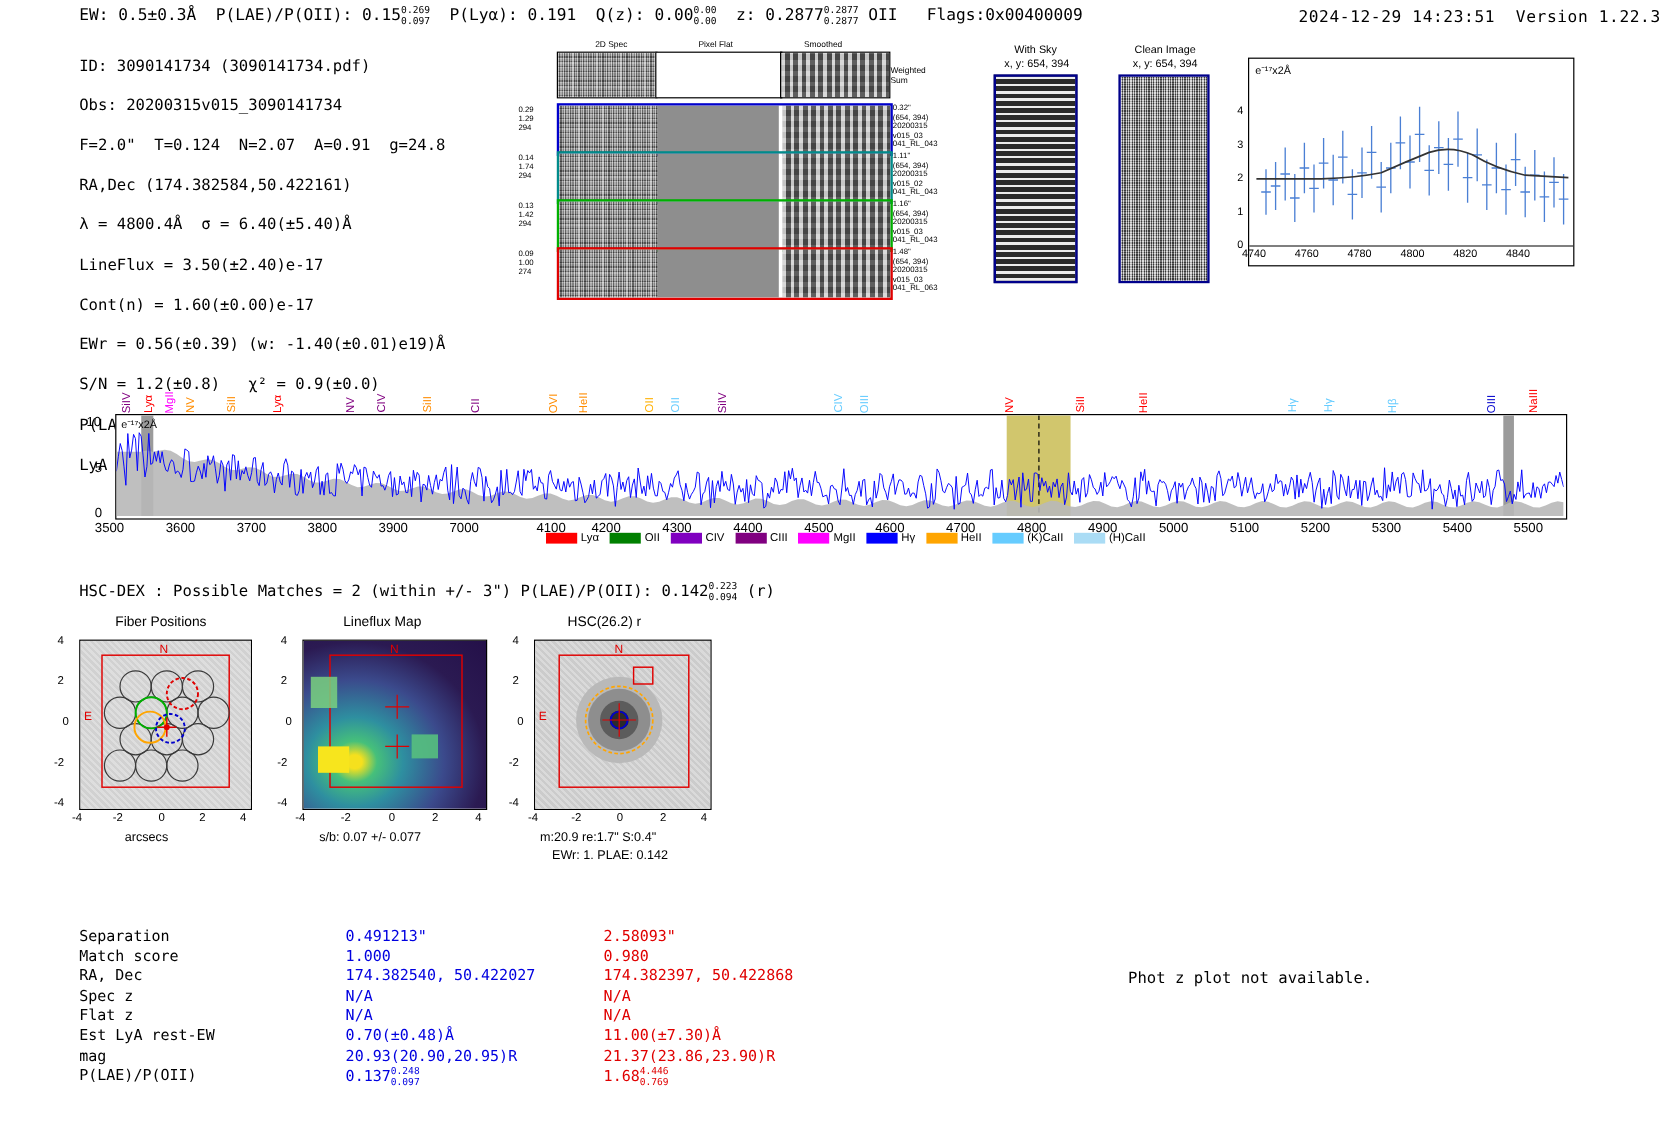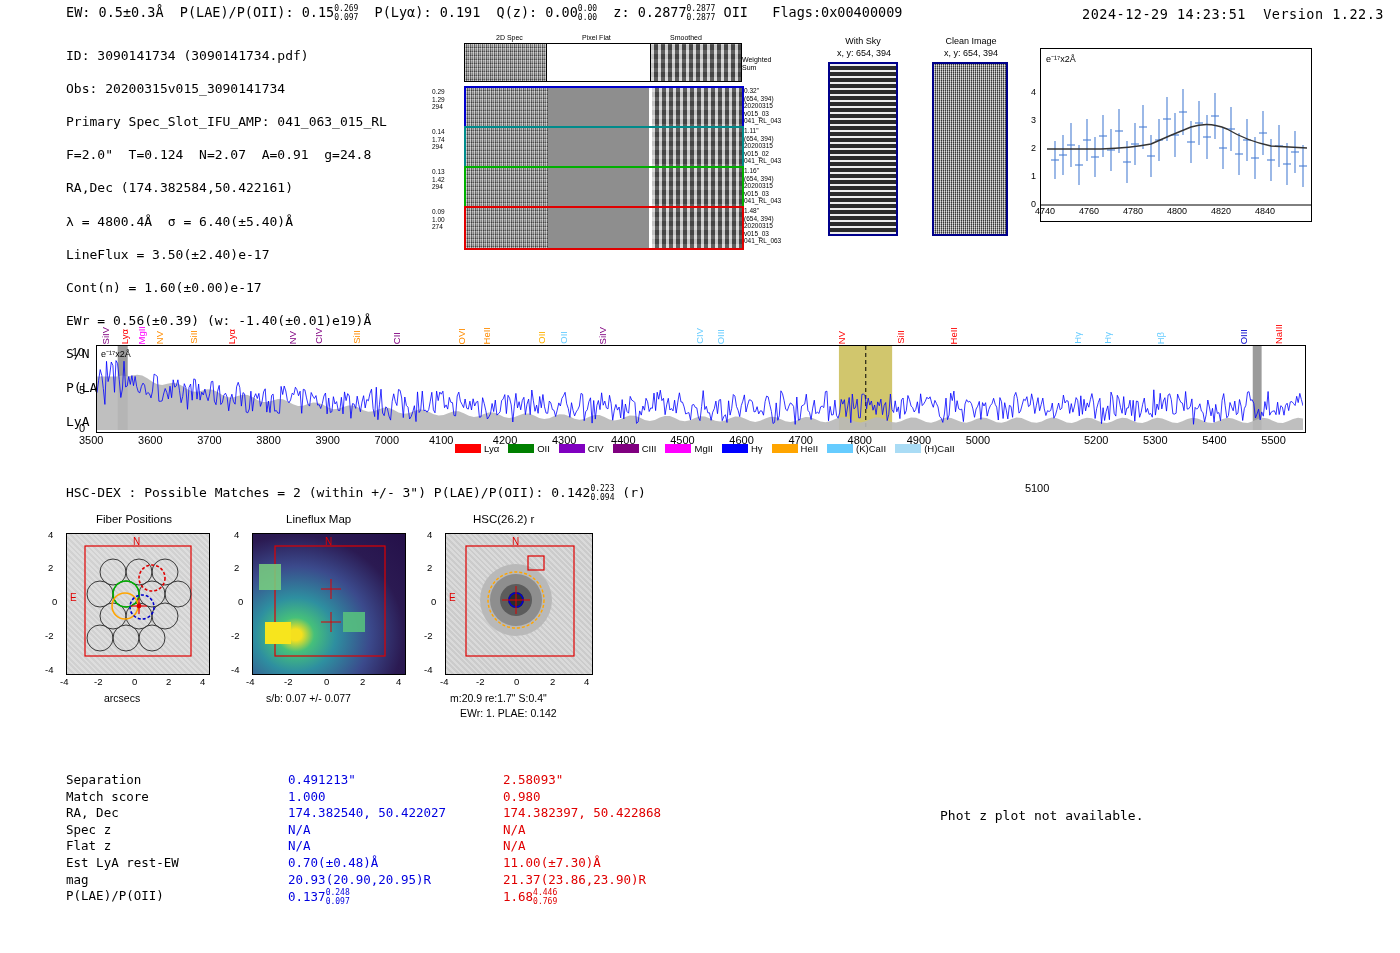--- a/index.html
+++ b/index.html
@@ -93,21 +93,20 @@
 <div class="abs mono" id="topline">
   <span>EW: 0.5±0.3Å</span>&nbsp;&nbsp;<span>P(LAE)/P(OII): 0.15</span><span class="stack"><span>0.269</span><span>0.097</span></span>&nbsp;&nbsp;<span>P(Lyα): 0.191</span>&nbsp;&nbsp;<span>Q(z): 0.00</span><span class="stack"><span>0.00</span><span>0.00</span></span>&nbsp;&nbsp;<span>z: 0.2877</span><span class="stack"><span>0.2877</span><span>0.2877</span></span>&nbsp;<span>OII</span>&nbsp;&nbsp;&nbsp;<span>Flags:0x00400009</span>
 </div>
 <div class="abs mono" id="datever">
   <span>2024-12-29 14:23:51</span>&nbsp;&nbsp;<span>Version 1.22.3</span>
 </div>
 
 <div class="abs mono" id="info">
 <div>ID: 3090141734 (3090141734.pdf)</div>
 <div>Obs: 20200315v015_3090141734</div>
-<div>Primary Spec_Slot_IFU_AMP: 041_063_015_RL</div>
 <div>F=2.0"  T=0.124  N=2.07  A=0.91  g=24.8</div>
 <div>RA,Dec (174.382584,50.422161)</div>
 <div>λ = 4800.4Å  σ = 6.40(±5.40)Å</div>
 <div>LineFlux = 3.50(±2.40)e-17</div>
 <div>Cont(n) = 1.60(±0.00)e-17</div>
 <div>EWr = 0.56(±0.39) (w: -1.40(±0.01)e19)Å</div>
 <div>S/N = 1.2(±0.8)   χ² = 0.9(±0.0)</div>
 <div><span>P(LAE)/P(OII): 0.155</span><span class="stack"><span>0.27</span><span>0.099</span></span></div>
 <div>LyA z = 2.9488  OII z = 0.2877</div>
 </div>
@@ -323,31 +322,31 @@
       <path d="M0.0,46.7 L1.6,34.6 L3.2,23.6 L4.8,29.5 L6.3,42.5 L7.9,58.4 L9.5,15.3 L11.1,35.6 L12.7,29.1 L14.3,16.0 L15.9,19.5 L17.5,46.3 L19.0,14.6 L20.6,17.5 L22.2,33.3 L23.8,51.5 L25.4,43.0 L27.0,15.2 L28.6,41.0 L30.2,40.0 L31.7,30.6 L33.3,38.4 L34.9,29.6 L36.5,39.7 L38.1,30.4 L39.7,40.6 L41.3,45.9 L42.8,46.8 L44.4,40.4 L46.0,37.1 L47.6,39.2 L49.2,48.6 L50.8,46.5 L52.4,47.7 L54.0,51.9 L55.5,45.1 L57.1,28.1 L58.7,29.1 L60.3,30.4 L61.9,55.2 L63.5,55.3 L65.1,54.9 L66.6,48.0 L68.2,42.5 L69.8,46.5 L71.4,53.0 L73.0,40.2 L74.6,51.7 L76.2,33.8 L77.8,41.2 L79.3,39.9 L80.9,33.8 L82.5,44.7 L84.1,56.7 L85.7,50.5 L87.3,37.7 L88.9,41.7 L90.5,63.3 L92.0,41.5 L93.6,38.0 L95.2,54.2 L96.8,32.9 L98.4,33.6 L100.0,53.1 L101.6,38.0 L103.1,54.1 L104.7,46.1 L106.3,49.0 L107.9,43.0 L109.5,50.2 L111.1,54.7 L112.7,47.9 L114.3,35.7 L115.8,35.3 L117.4,55.2 L119.0,58.7 L120.6,45.2 L122.2,39.4 L123.8,58.5 L125.4,56.5 L126.9,49.1 L128.5,47.2 L130.1,51.0 L131.7,64.8 L133.3,53.5 L134.9,48.2 L136.5,55.7 L138.1,58.2 L139.6,40.8 L141.2,36.3 L142.8,41.6 L144.4,60.1 L146.0,46.6 L147.6,47.9 L149.2,66.1 L150.8,66.8 L152.3,63.0 L153.9,45.2 L155.5,65.1 L157.1,51.4 L158.7,47.7 L160.3,52.5 L161.9,47.4 L163.4,60.4 L165.0,55.9 L166.6,45.8 L168.2,42.8 L169.8,66.1 L171.4,55.0 L173.0,66.6 L174.6,49.4 L176.1,48.1 L177.7,65.2 L179.3,64.5 L180.9,67.1 L182.5,67.3 L184.1,40.4 L185.7,48.5 L187.2,40.0 L188.8,45.0 L190.4,54.5 L192.0,56.8 L193.6,53.9 L195.2,47.2 L196.8,48.7 L198.4,41.2 L199.9,43.7 L201.5,49.7 L203.1,45.2 L204.7,67.3 L206.3,43.3 L207.9,43.9 L209.5,51.9 L211.0,58.2 L212.6,60.1 L214.2,46.5 L215.8,50.0 L217.4,52.5 L219.0,49.6 L220.6,59.1 L222.2,58.7 L223.7,62.5 L225.3,57.7 L226.9,50.1 L228.5,47.0 L230.1,67.9 L231.7,52.0 L233.3,66.5 L234.9,65.7 L236.4,50.7 L238.0,58.0 L239.6,55.6 L241.2,64.4 L242.8,64.6 L244.4,51.3 L246.0,67.9 L247.5,45.9 L249.1,54.6 L250.7,47.6 L252.3,50.0 L253.9,72.3 L255.5,57.6 L257.1,58.1 L258.7,62.4 L260.2,50.2 L261.8,58.6 L263.4,65.8 L265.0,56.0 L266.6,49.7 L268.2,61.9 L269.8,53.5 L271.4,54.8 L272.9,47.6 L274.5,43.2 L276.1,62.5 L277.7,70.6 L279.3,41.2 L280.9,73.7 L282.5,58.2 L284.0,43.2 L285.6,67.0 L287.2,69.7 L288.8,60.8 L290.4,62.5 L292.0,70.1 L293.6,74.1 L295.2,55.3 L296.7,47.8 L298.3,55.4 L299.9,59.5 L301.5,43.5 L303.1,44.4 L304.7,52.0 L306.3,71.6 L307.8,51.0 L309.4,59.5 L311.0,61.2 L312.6,73.0 L314.2,70.5 L315.8,65.9 L317.4,59.7 L319.0,75.6 L320.5,45.9 L322.1,66.5 L323.7,64.3 L325.3,45.1 L326.9,64.6 L328.5,64.2 L330.1,66.2 L331.7,63.7 L333.2,55.7 L334.8,46.3 L336.4,63.8 L338.0,66.8 L339.6,45.1 L341.2,54.6 L342.8,46.1 L344.3,48.2 L345.9,45.2 L347.5,61.7 L349.1,58.9 L350.7,63.1 L352.3,51.4 L353.9,56.3 L355.5,56.7 L357.0,69.5 L358.6,69.9 L360.2,50.0 L361.8,46.1 L363.4,55.2 L365.0,58.3 L366.6,61.6 L368.1,53.0 L369.7,62.2 L371.3,63.1 L372.9,55.2 L374.5,64.0 L376.1,52.8 L377.7,60.0 L379.3,56.1 L380.8,55.3 L382.4,71.3 L384.0,70.9 L385.6,51.7 L387.2,57.4 L388.8,64.6 L390.4,73.0 L391.9,70.8 L393.5,67.7 L395.1,57.5 L396.7,65.6 L398.3,54.1 L399.9,69.1 L401.5,67.7 L403.1,65.8 L404.6,54.7 L406.2,52.9 L407.8,48.6 L409.4,67.6 L411.0,49.3 L412.6,52.2 L414.2,58.9 L415.8,76.0 L417.3,60.2 L418.9,47.4 L420.5,61.9 L422.1,55.7 L423.7,63.8 L425.3,54.5 L426.9,51.3 L428.4,68.6 L430.0,58.2 L431.6,53.1 L433.2,68.6 L434.8,44.0 L436.4,54.8 L438.0,65.3 L439.6,59.1 L441.1,67.3 L442.7,50.5 L444.3,61.8 L445.9,48.5 L447.5,60.8 L449.1,67.1 L450.7,67.3 L452.3,55.1 L453.8,56.9 L455.4,63.5 L457.0,64.3 L458.6,70.5 L460.2,64.2 L461.8,56.9 L463.4,60.0 L464.9,52.4 L466.5,49.8 L468.1,46.3 L469.7,57.8 L471.3,62.6 L472.9,71.3 L474.5,56.7 L476.1,64.6 L477.6,69.9 L479.2,65.9 L480.8,63.5 L482.4,60.0 L484.0,47.4 L485.6,48.3 L487.2,74.7 L488.7,65.7 L490.3,63.7 L491.9,55.7 L493.5,51.8 L495.1,77.1 L496.7,54.5 L498.3,73.1 L499.9,59.4 L501.4,54.5 L503.0,63.6 L504.6,46.8 L506.2,59.2 L507.8,55.1 L509.4,61.9 L511.0,62.9 L512.5,49.3 L514.1,57.3 L515.7,74.2 L517.3,64.1 L518.9,58.5 L520.5,64.1 L522.1,61.0 L523.7,71.9 L525.2,53.6 L526.8,72.9 L528.4,58.0 L530.0,65.5 L531.6,67.2 L533.2,50.4 L534.8,54.2 L536.4,55.0 L537.9,56.7 L539.5,77.4 L541.1,76.0 L542.7,64.9 L544.3,69.1 L545.9,60.0 L547.5,64.2 L549.0,52.3 L550.6,55.7 L552.2,65.5 L553.8,61.9 L555.4,62.3 L557.0,47.1 L558.6,64.6 L560.2,46.2 L561.7,53.2 L563.3,44.2 L564.9,54.6 L566.5,52.3 L568.1,68.7 L569.7,58.8 L571.3,52.3 L572.9,64.0 L574.4,62.5 L576.0,64.9 L577.6,54.2 L579.2,67.1 L580.8,56.1 L582.4,46.8 L584.0,56.0 L585.5,56.2 L587.1,60.9 L588.7,68.0 L590.3,67.2 L591.9,66.6 L593.5,73.9 L595.1,59.1 L596.7,58.4 L598.2,61.3 L599.8,61.9 L601.4,71.3 L603.0,74.6 L604.6,60.6 L606.2,44.6 L607.8,63.5 L609.3,60.3 L610.9,66.9 L612.5,66.8 L614.1,74.3 L615.7,66.2 L617.3,62.7 L618.9,55.1 L620.5,67.7 L622.0,54.2 L623.6,53.5 L625.2,74.7 L626.8,70.6 L628.4,68.7 L630.0,76.5 L631.6,54.8 L633.1,69.1 L634.7,62.3 L636.3,48.5 L637.9,50.1 L639.5,60.5 L641.1,64.3 L642.7,70.6 L644.3,59.6 L645.8,55.2 L647.4,48.9 L649.0,66.0 L650.6,59.1 L652.2,53.9 L653.8,54.0 L655.4,56.0 L657.0,65.9 L658.5,65.5 L660.1,60.7 L661.7,67.9 L663.3,64.8 L664.9,65.0 L666.5,69.2 L668.1,55.6 L669.6,50.1 L671.2,50.9 L672.8,58.7 L674.4,65.5 L676.0,77.5 L677.6,76.4 L679.2,56.9 L680.8,74.3 L682.3,69.8 L683.9,44.8 L685.5,47.7 L687.1,54.5 L688.7,63.3 L690.3,64.7 L691.9,60.1 L693.4,56.9 L695.0,58.1 L696.6,60.5 L698.2,78.4 L699.8,51.0 L701.4,74.2 L703.0,73.5 L704.6,60.1 L706.1,59.2 L707.7,58.1 L709.3,48.2 L710.9,64.3 L712.5,66.4 L714.1,73.5 L715.7,62.1 L717.3,54.2 L718.8,67.7 L720.4,66.0 L722.0,67.5 L723.6,60.9 L725.2,60.0 L726.8,61.6 L728.4,45.7 L729.9,45.2 L731.5,74.8 L733.1,60.4 L734.7,69.1 L736.3,68.6 L737.9,54.1 L739.5,69.3 L741.1,72.2 L742.6,66.9 L744.2,53.4 L745.8,58.1 L747.4,53.7 L749.0,70.6 L750.6,61.0 L752.2,51.5 L753.8,76.7 L755.3,48.0 L756.9,62.8 L758.5,61.6 L760.1,53.2 L761.7,71.8 L763.3,71.8 L764.9,48.3 L766.4,48.1 L768.0,49.4 L769.6,62.9 L771.2,52.1 L772.8,59.1 L774.4,55.0 L776.0,64.2 L777.6,59.0 L779.1,68.5 L780.7,55.9 L782.3,59.8 L783.9,53.1 L785.5,68.7 L787.1,59.6 L788.7,56.5 L790.2,74.6 L791.8,68.2 L793.4,48.0 L795.0,63.5 L796.6,66.5 L798.2,54.8 L799.8,65.8 L801.4,60.9 L802.9,72.6 L804.5,53.9 L806.1,52.0 L807.7,68.3 L809.3,64.5 L810.9,49.5 L812.5,53.8 L814.1,60.2 L815.6,61.5 L817.2,66.0 L818.8,63.4 L820.4,55.8 L822.0,67.3 L823.6,47.8 L825.2,59.6 L826.7,57.9 L828.3,55.2 L829.9,51.2 L831.5,53.0 L833.1,50.8 L834.7,57.0 L836.3,61.3 L837.9,54.4 L839.4,57.4 L841.0,60.9 L842.6,70.4 L844.2,72.1 L845.8,76.4 L847.4,68.0 L849.0,52.1 L850.5,73.7 L852.1,69.0 L853.7,47.2 L855.3,54.6 L856.9,45.1 L858.5,65.8 L860.1,54.7 L861.7,62.8 L863.2,63.7 L864.8,63.2 L866.4,75.6 L868.0,58.0 L869.6,53.7 L871.2,56.1 L872.8,55.3 L874.4,57.6 L875.9,62.9 L877.5,71.3 L879.1,63.0 L880.7,60.2 L882.3,55.4 L883.9,73.4 L885.5,56.6 L887.0,60.0 L888.6,56.7 L890.2,70.1 L891.8,63.5 L893.4,59.6 L895.0,57.6 L896.6,52.3 L898.2,58.3 L899.7,61.1 L901.3,74.0 L902.9,51.6 L904.5,55.7 L906.1,72.5 L907.7,56.7 L909.3,64.1 L910.8,72.9 L912.4,59.4 L914.0,60.4 L915.6,71.3 L917.2,50.3 L918.8,46.4 L920.4,52.7 L922.0,67.1 L923.5,65.1 L925.1,59.0 L926.7,53.2 L928.3,54.6 L929.9,50.7 L931.5,60.6 L933.1,59.2 L934.6,47.8 L936.2,55.2 L937.8,67.5 L939.4,59.2 L941.0,51.7 L942.6,64.7 L944.2,58.5 L945.8,52.1 L947.3,62.9 L948.9,69.5 L950.5,64.7 L952.1,65.5 L953.7,64.5 L955.3,57.1 L956.9,72.2 L958.5,68.9 L960.0,63.4 L961.6,57.0 L963.2,63.8 L964.8,62.2 L966.4,49.1 L968.0,57.0 L969.6,54.6 L971.1,55.2 L972.7,67.4 L974.3,57.6 L975.9,66.2 L977.5,60.1 L979.1,51.6 L980.7,54.4 L982.3,69.9 L983.8,49.8 L985.4,68.3 L987.0,53.3 L988.6,64.9 L990.2,56.9 L991.8,61.2 L993.4,53.4 L994.9,47.6 L996.5,56.1 L998.1,72.5 L999.7,62.4 L1001.3,56.5 L1002.9,52.3 L1004.5,77.6 L1006.1,61.7 L1007.6,74.5 L1009.2,65.3 L1010.8,59.9 L1012.4,73.7 L1014.0,46.1 L1015.6,50.8 L1017.2,67.4 L1018.8,70.1 L1020.3,49.3 L1021.9,52.8 L1023.5,61.4 L1025.1,67.3 L1026.7,50.6 L1028.3,69.0 L1029.9,62.0 L1031.4,61.8 L1033.0,54.2 L1034.6,69.6 L1036.2,54.3 L1037.8,75.2 L1039.4,55.1 L1041.0,55.5 L1042.6,71.3 L1044.1,66.6 L1045.7,58.2 L1047.3,52.1 L1048.9,66.3 L1050.5,62.4 L1052.1,68.4 L1053.7,67.5 L1055.3,71.2 L1056.8,43.8 L1058.4,69.1 L1060.0,58.0 L1061.6,63.6 L1063.2,47.3 L1064.8,62.9 L1066.4,55.0 L1067.9,51.7 L1069.5,65.1 L1071.1,49.0 L1072.7,47.8 L1074.3,53.7 L1075.9,67.8 L1077.5,68.1 L1079.1,67.2 L1080.6,48.1 L1082.2,52.8 L1083.8,56.3 L1085.4,57.1 L1087.0,64.7 L1088.6,45.5 L1090.2,63.1 L1091.7,62.8 L1093.3,60.4 L1094.9,52.9 L1096.5,78.3 L1098.1,61.4 L1099.7,63.2 L1101.3,61.5 L1102.9,57.8 L1104.4,65.1 L1106.0,66.5 L1107.6,75.9 L1109.2,68.7 L1110.8,54.0 L1112.4,61.0 L1114.0,69.8 L1115.5,62.3 L1117.1,76.2 L1118.7,58.4 L1120.3,67.4 L1121.9,66.6 L1123.5,74.7 L1125.1,54.3 L1126.7,47.6 L1128.2,59.8 L1129.8,71.8 L1131.4,69.6 L1133.0,56.5 L1134.6,60.8 L1136.2,64.8 L1137.8,55.1 L1139.4,68.7 L1140.9,67.1 L1142.5,53.5 L1144.1,60.2 L1145.7,74.5 L1147.3,62.7 L1148.9,59.3 L1150.5,46.2 L1152.0,45.7 L1153.6,54.4 L1155.2,53.7 L1156.8,57.4 L1158.4,72.0 L1160.0,68.0 L1161.6,63.2 L1163.2,73.9 L1164.7,65.9 L1166.3,70.2 L1167.9,55.6 L1169.5,63.6 L1171.1,45.5 L1172.7,69.2 L1174.3,66.0 L1175.8,65.2 L1177.4,64.8 L1179.0,68.7 L1180.6,56.2 L1182.2,68.5 L1183.8,59.7 L1185.4,61.1 L1187.0,69.2 L1188.5,59.4 L1190.1,57.2 L1191.7,64.6 L1193.3,55.9 L1194.9,55.6 L1196.5,57.5 L1198.1,59.5 L1199.7,50.3 L1201.2,56.6 L1202.8,47.4 L1204.4,53.6 L1206.0,59.8 " stroke="#0000ff" fill="none" stroke-width="0.8"></path>
     </svg>
 </div>
 <div class="abs" id="specaxis" style="left: 0px; top: 0px; width: 1400px; height: 953px; pointer-events: none;">
     <div class="xlab" style="left: 79px; top: 434px;">3500</div>
     <div class="xlab" style="left: 138.118px; top: 434px;">3600</div>
     <div class="xlab" style="left: 197.235px; top: 434px;">3700</div>
     <div class="xlab" style="left: 256.353px; top: 434px;">3800</div>
     <div class="xlab" style="left: 315.471px; top: 434px;">3900</div>
     <div class="xlab" style="left: 374.588px; top: 434px;">7000</div>
-    <div class="xlab" style="left: 429px; top: 434px; text-align: center;">4100</div>
+    <div class="xlab" style="left: 447px; top: 434px; text-align: center;">4100</div>
     <div class="xlab" style="left: 492.824px; top: 434px;">4200</div>
     <div class="xlab" style="left: 551.941px; top: 434px;">4300</div>
     <div class="xlab" style="left: 611.059px; top: 434px;">4400</div>
     <div class="xlab" style="left: 670.176px; top: 434px;">4500</div>
     <div class="xlab" style="left: 729.294px; top: 434px;">4600</div>
     <div class="xlab" style="left: 788.412px; top: 434px;">4700</div>
     <div class="xlab" style="left: 847.529px; top: 434px;">4800</div>
     <div class="xlab" style="left: 906.647px; top: 434px;">4900</div>
     <div class="xlab" style="left: 965.765px; top: 434px;">5000</div>
-    <div class="xlab" style="left: 1024.88px; top: 434px; margin-top: 48px;">5100</div>
+    <div class="xlab" style="left: 1024.88px; top: 434px;">5100</div>
     <div class="xlab" style="left: 1084px; top: 434px;">5200</div>
     <div class="xlab" style="left: 1143.12px; top: 434px;">5300</div>
     <div class="xlab" style="left: 1202.24px; top: 434px;">5400</div>
     <div class="xlab" style="left: 1261.35px; top: 434px;">5500</div>
     <div class="ylab" style="left: 79px; top: 422px;">0</div>
     <div class="ylab" style="left: 79px; top: 383.818px;">5</div>
     <div class="ylab" style="left: 72px; top: 345.636px;">10</div>
   </div>
 
 <div class="abs" id="legend">

